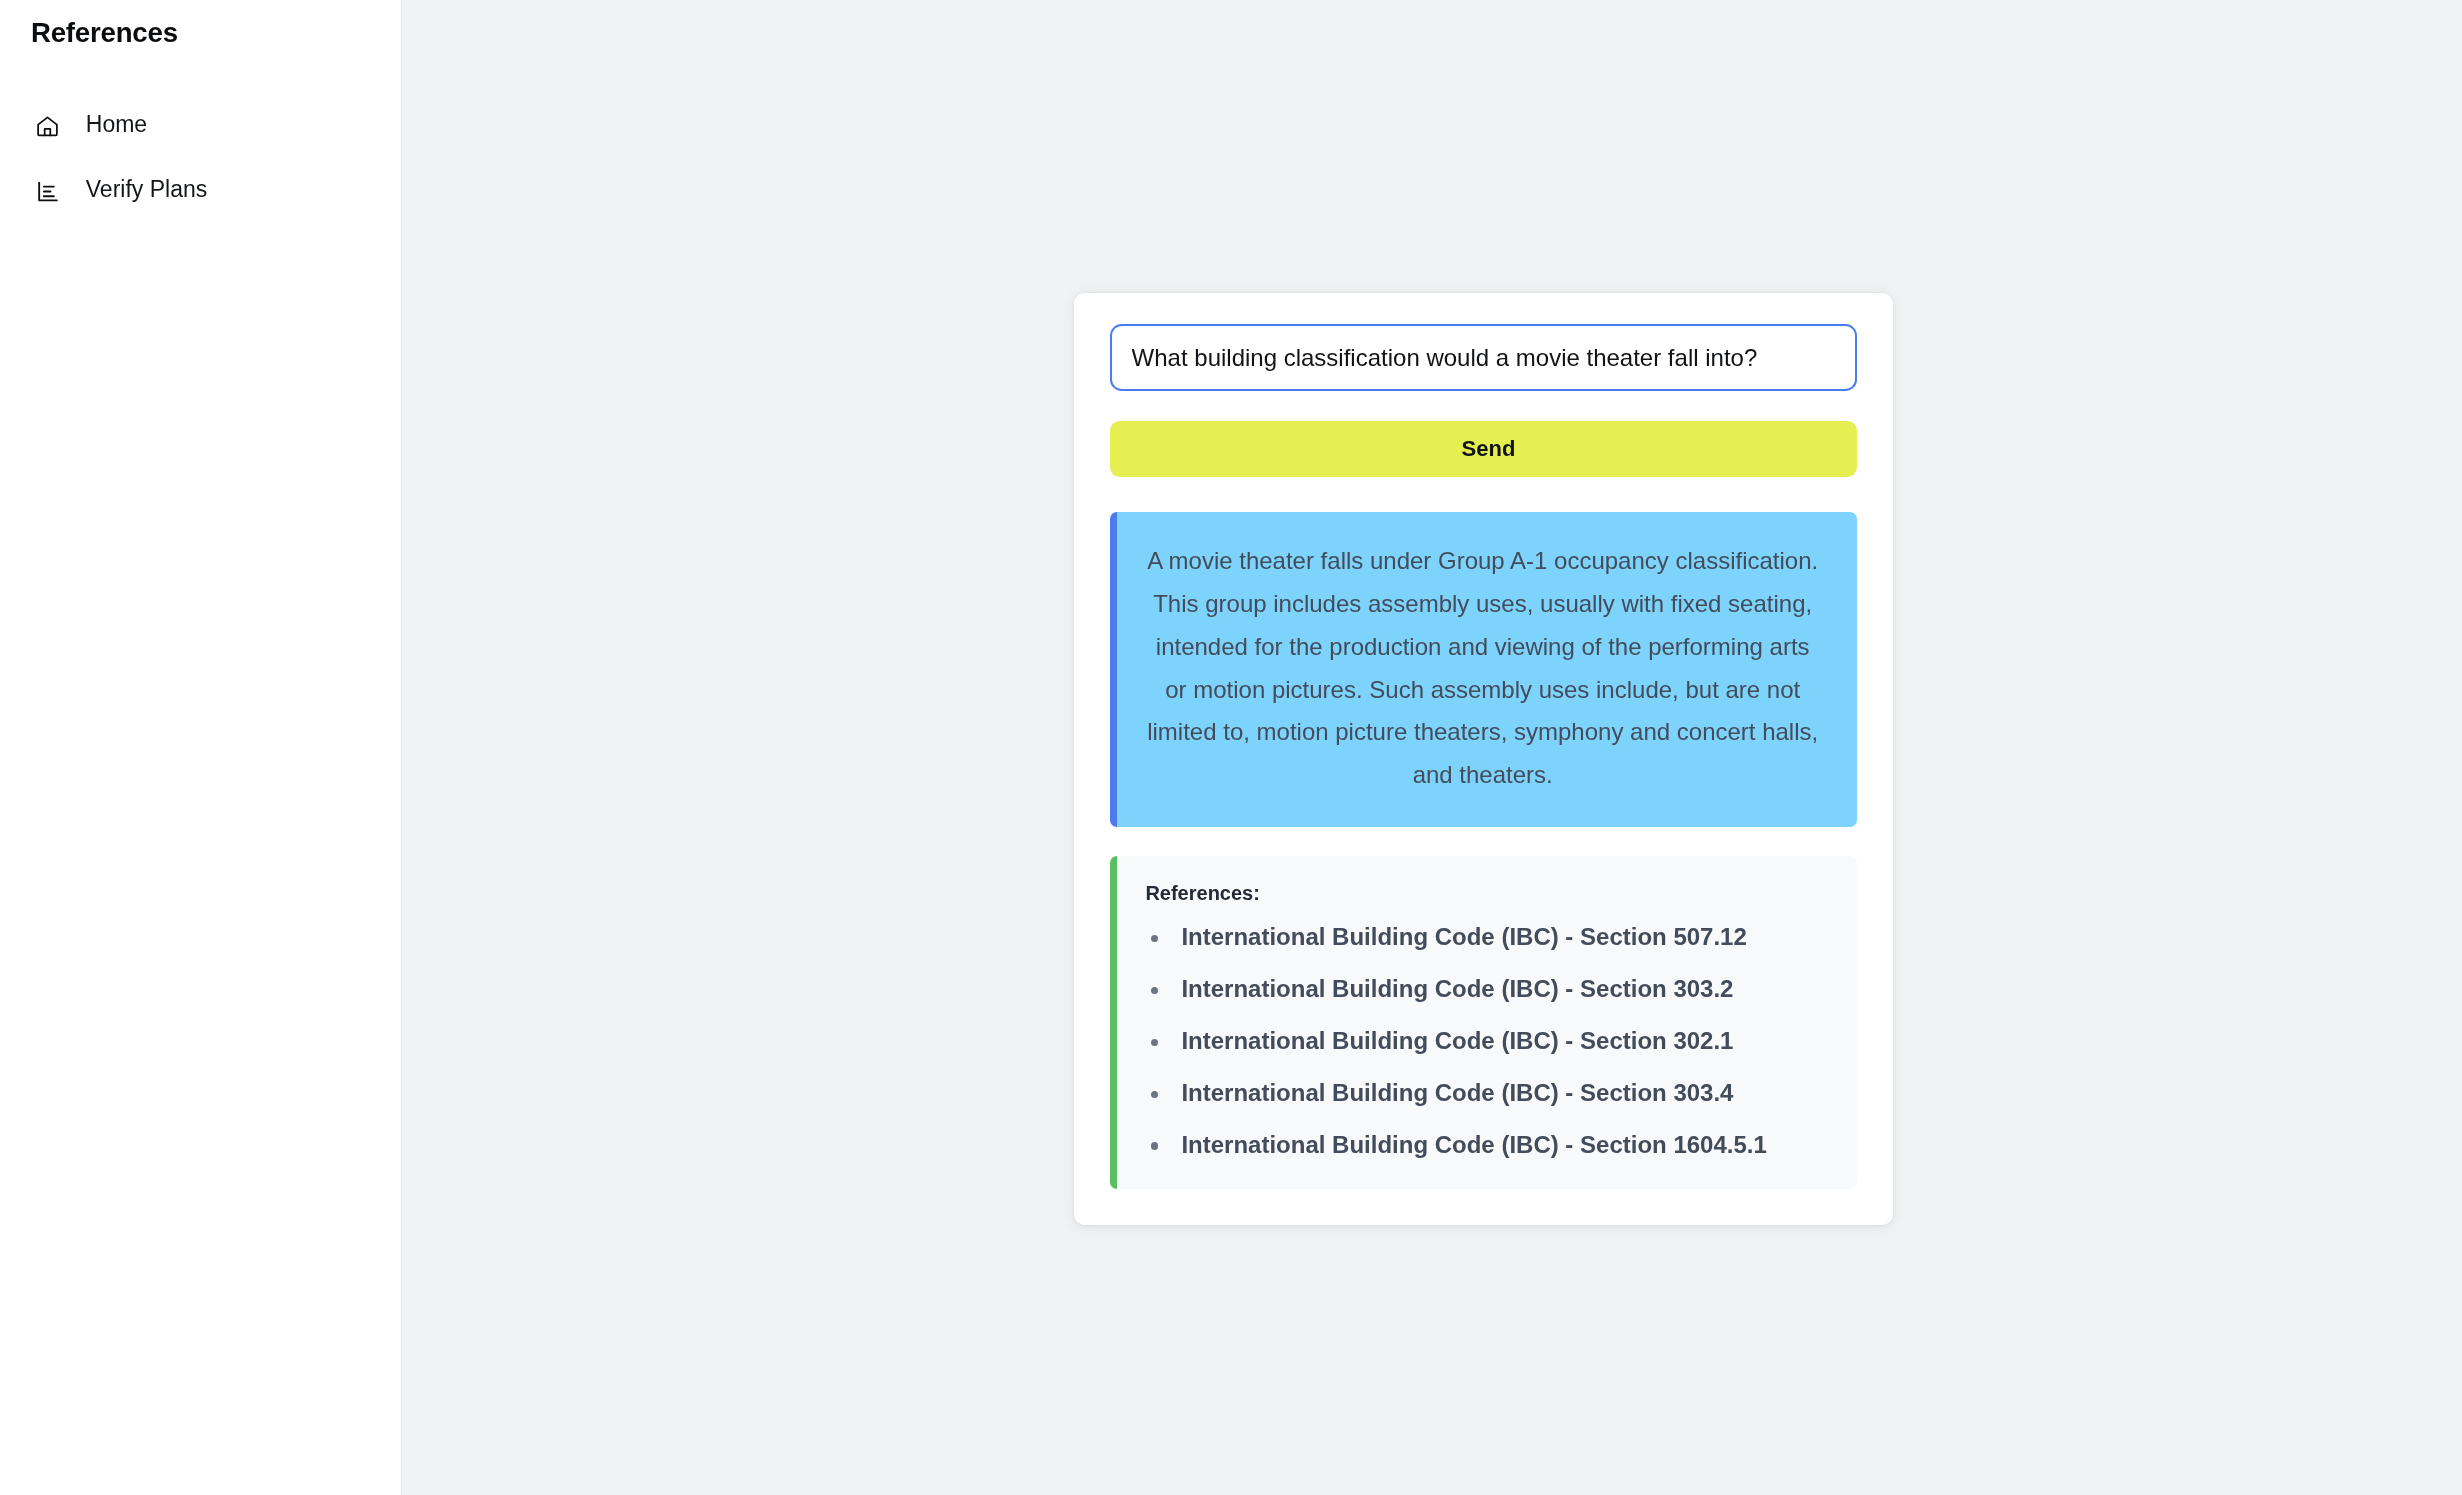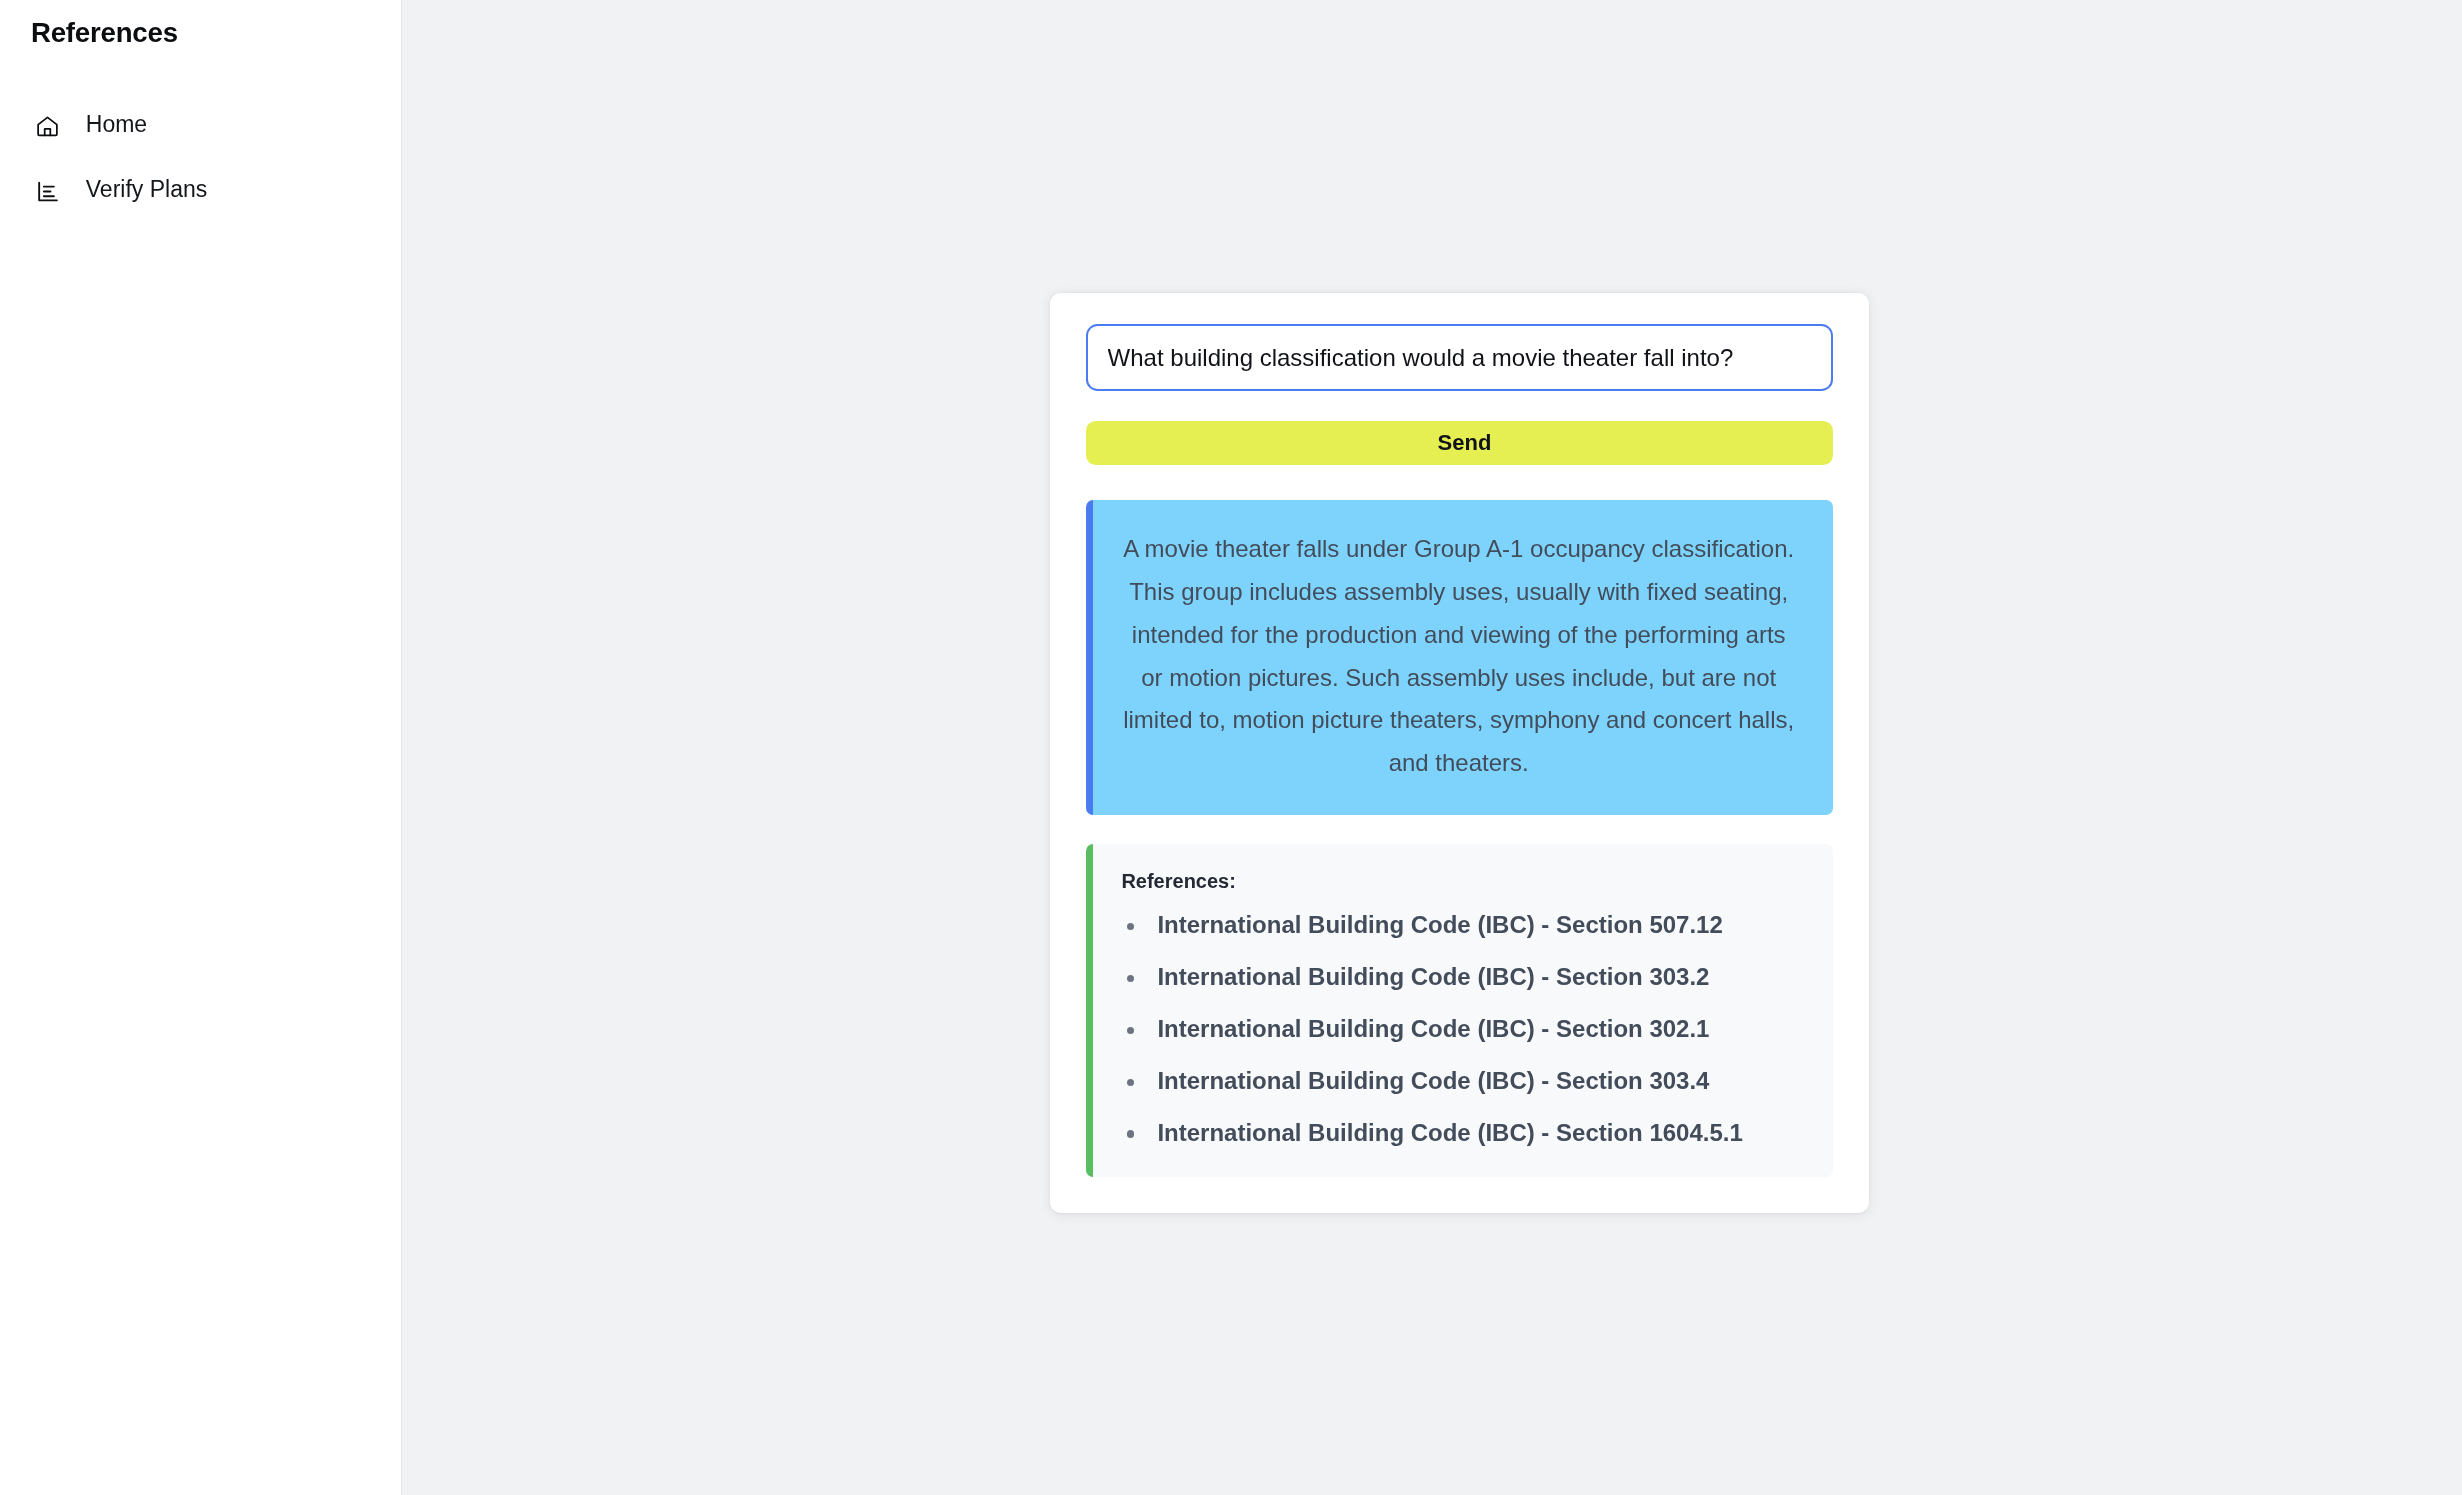--- a/index.html
+++ b/index.html
@@ -73,21 +73,21 @@
   
   .main {
     flex: 1;
     height: 1495px;
     position: relative;
     background: #f1f2f4;
   }
 
   .card {
     position: absolute;
-    left: 648px;           
+    left: 672px;           
     top: 293px;
     width: 819px;
     box-sizing: border-box;
     background: #ffffff;
     border-radius: 10.7px;
     box-shadow: 0 1.8px 12.4px rgba(16, 20, 30, 0.08), 0 0.9px 2.7px rgba(16,20,30,0.05);
     padding: 31px 36px 36px 36px;
   }
 
   .query-input {
@@ -103,21 +103,21 @@
     color: #111318;
     padding: 0 19.6px;
     outline: none;
   }
 
   .send-button {
     display: block;
     width: 100%;
     box-sizing: border-box;
     margin-top: 30px;
-    height: 44px;
+    height: 56px;
     border: none;
     border-radius: 9.8px;
     background: #e5ef52;
     color: #111318;
     font-family: "Liberation Sans", sans-serif;
     font-size: 22px;
     font-weight: bold;
     cursor: pointer;
     padding-left: 16px;
   }

